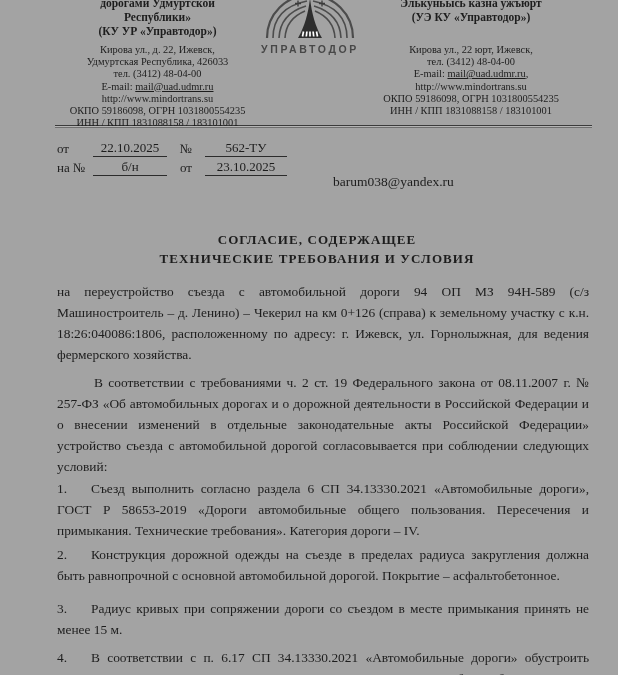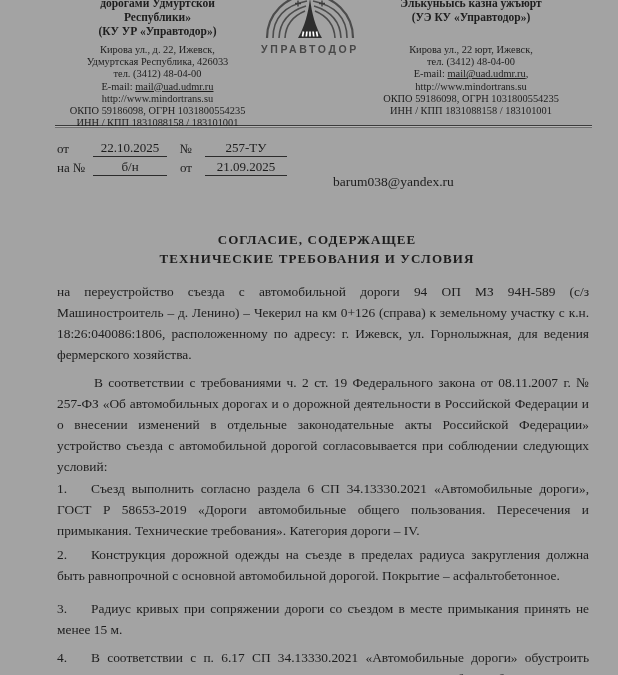--- a/index.html
+++ b/index.html
@@ -115,27 +115,27 @@
     </div>
   </div>
 
   <div class="rule"></div>
 
   <div class="refs">
     <div class="ref-row">
       <span class="rl1">от</span>
       <span class="rc c1">22.10.2025</span>
       <span class="rl2">№</span>
-      <span class="rc c2">257-ТУ</span>
+      <span class="rc c2">562-ТУ</span>
     </div>
     <div class="ref-row">
       <span class="rl1">на №</span>
       <span class="rc c1">б/н</span>
       <span class="rl2">от</span>
-      <span class="rc c2">21.09.2025</span>
+      <span class="rc c2">23.10.2025</span>
     </div>
   </div>
 
   <div class="recipient-email">barum038@yandex.ru</div>
 
   <div class="title">
     <div>СОГЛАСИЕ, СОДЕРЖАЩЕЕ</div>
     <div>ТЕХНИЧЕСКИЕ ТРЕБОВАНИЯ И УСЛОВИЯ</div>
   </div>
 

